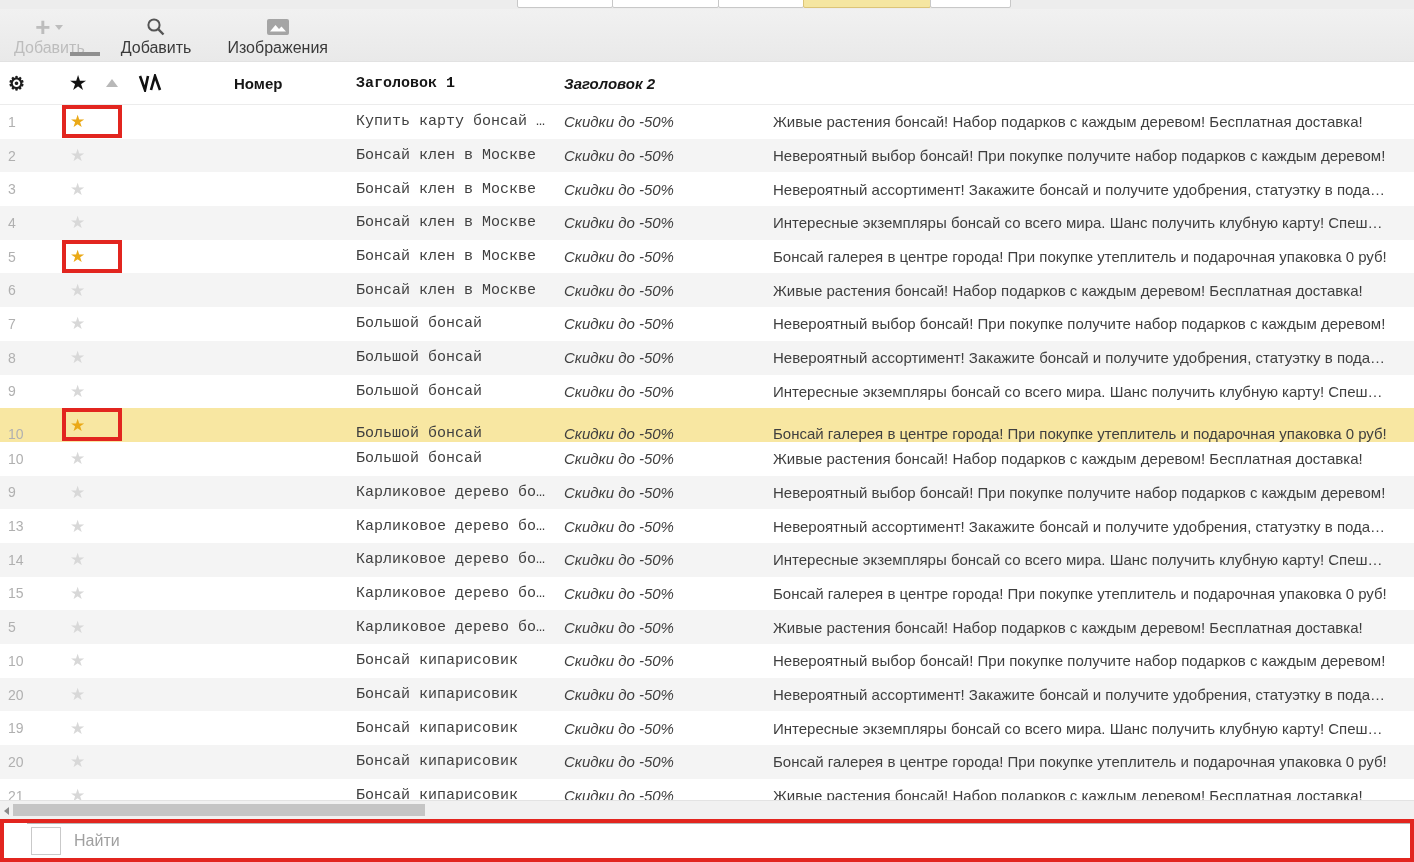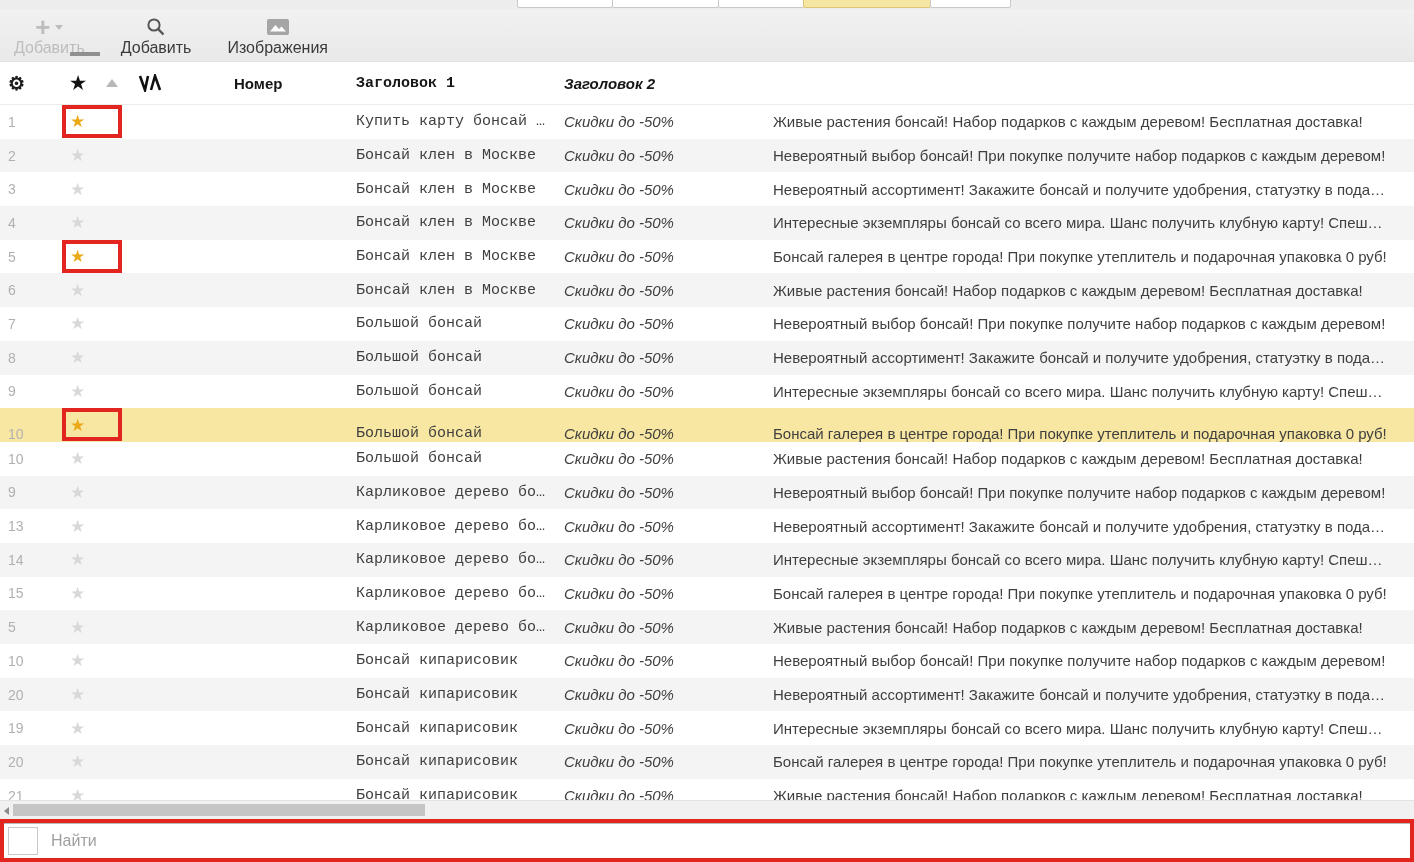--- a/index.html
+++ b/index.html
@@ -66,21 +66,21 @@
   
   .hscroll{position:absolute;top:800px;left:0;right:0;height:19px;background:#f1f1f1;
            border-top:1px solid #e3e3e3;box-sizing:border-box;}
   .harrow{position:absolute;left:4px;top:6px;width:0;height:0;
           border-top:4px solid transparent;border-bottom:4px solid transparent;
           border-right:5px solid #8a8a8a;cursor:pointer;}
   .hthumb{position:absolute;left:13px;top:3px;width:412px;height:12px;background:#c5c5c5;cursor:pointer;}
 
   
   .search{position:absolute;left:0;right:0;top:819px;height:43px;border:4px solid #e2251f;
-          background:#fff;box-sizing:border-box;display:flex;align-items:stretch;}
+          background:#fff;box-sizing:border-box;display:flex;align-items:stretch;padding-left:23px;}
   .search-inner{flex:1;display:flex;border-top:1px solid #b9b9b9;align-items:stretch;}
   .scope{width:28px;margin:3px 0 3px 4px;border:1px solid #c9c9c9;background:#fff;cursor:pointer;}
   .find{flex:1;border:0;outline:0;padding-left:13px;font-size:16px;color:#333;
         font-family:"Liberation Sans",sans-serif;background:transparent;}
   .find::placeholder{color:#9f9f9f;}
 </style>
 </head>
 <body>
 
 <div class="screen">

